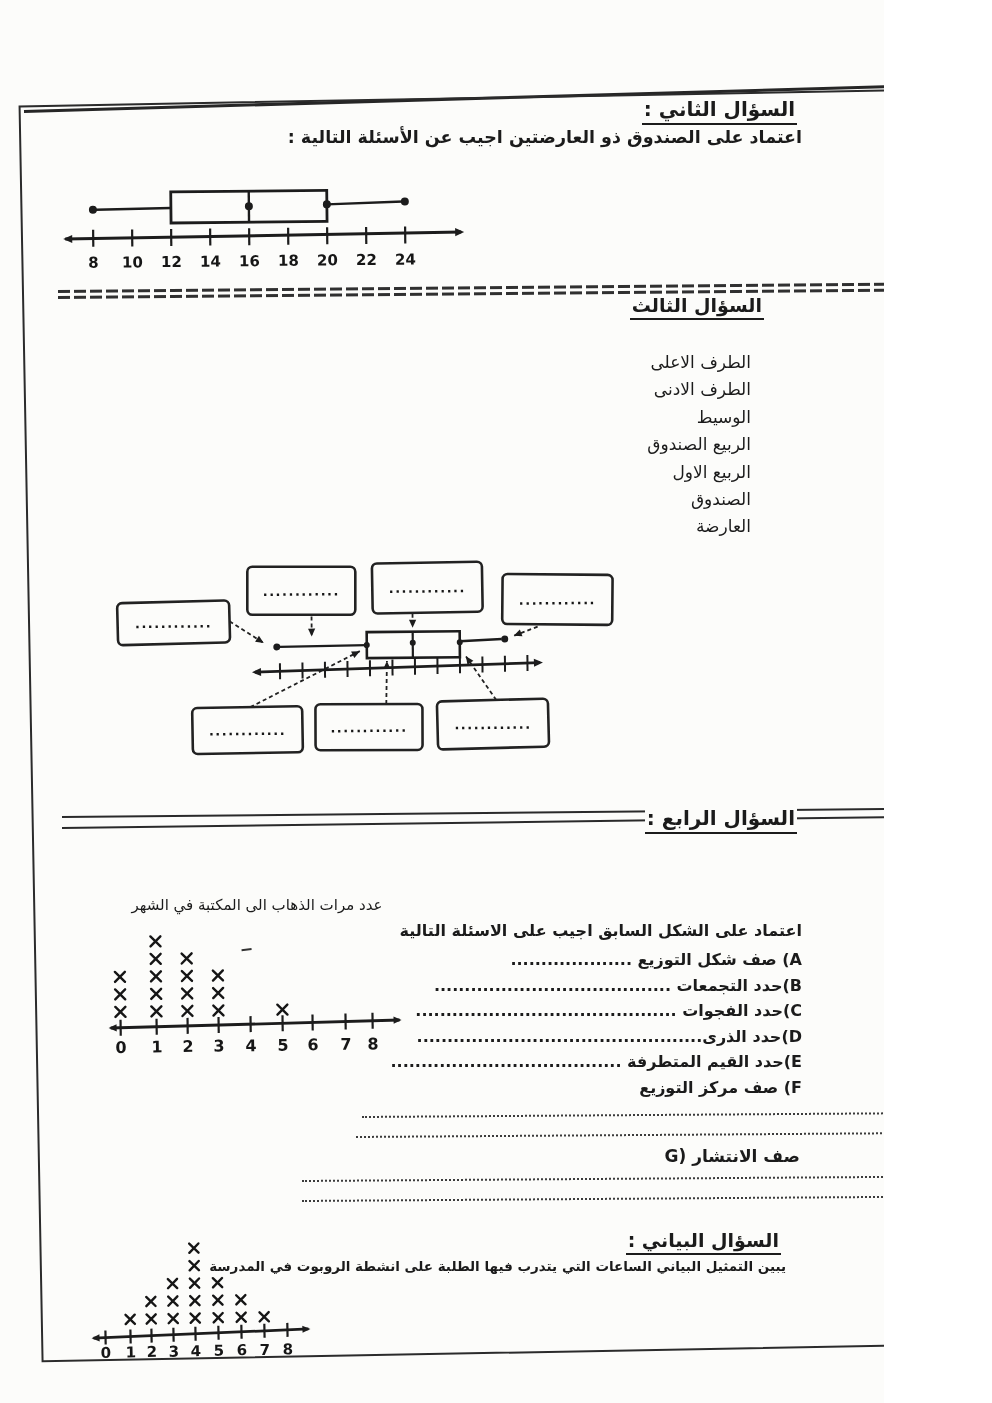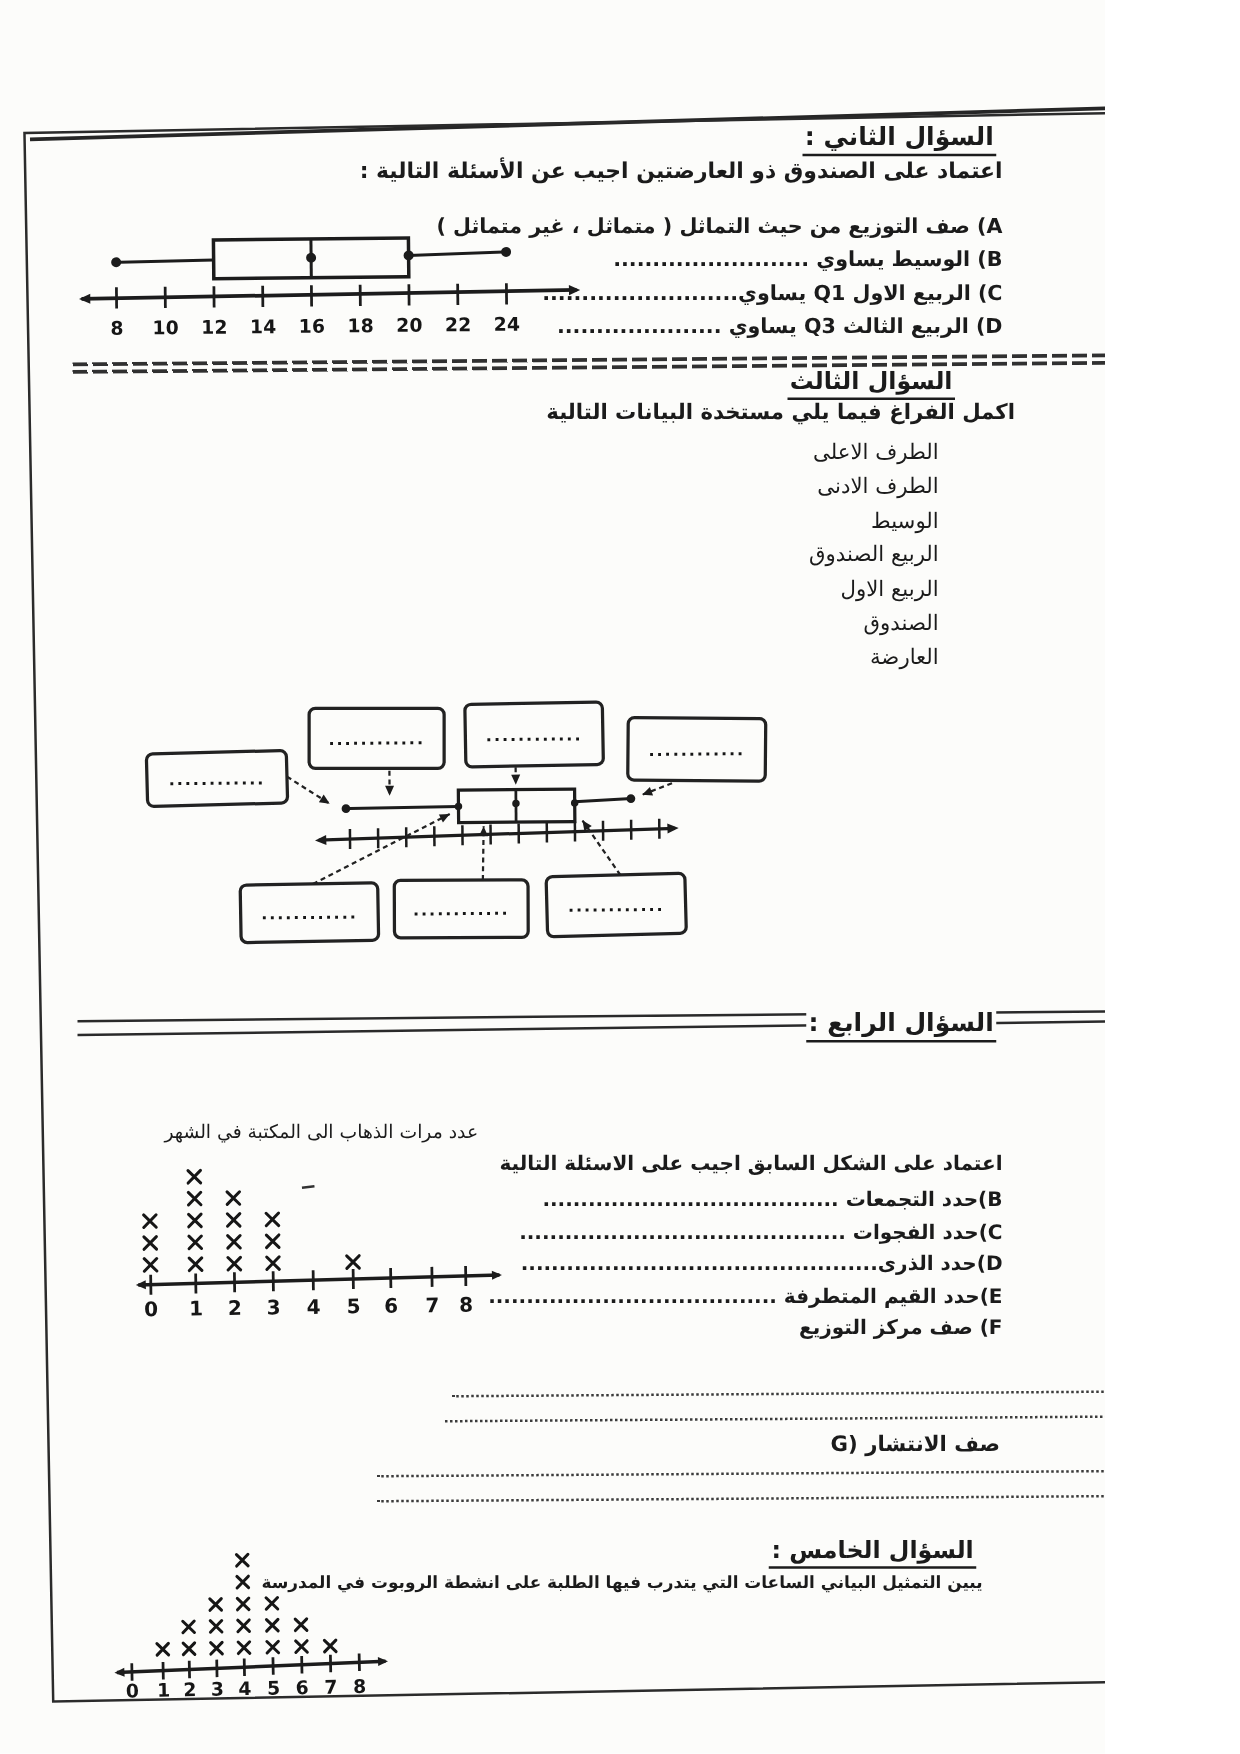--- a/index.html
+++ b/index.html
@@ -59,32 +59,25 @@
       <line x1="41" y1="50" x2="116" y2="49" stroke="#1c1c1c" stroke-width="2.4"></line>
       <line x1="272" y1="47" x2="348" y2="45" stroke="#1c1c1c" stroke-width="2.4"></line>
       <rect x="116" y="33" width="156" height="31" fill="none" stroke="#1c1c1c" stroke-width="2.8"></rect>
       <line x1="194" y1="33" x2="194" y2="64" stroke="#1c1c1c" stroke-width="2.4"></line>
       <circle cx="38" cy="50" r="4" fill="#1c1c1c"></circle>
       <circle cx="194" cy="48" r="4" fill="#1c1c1c"></circle>
       <circle cx="272" cy="47" r="4" fill="#1c1c1c"></circle>
       <circle cx="350" cy="45" r="4" fill="#1c1c1c"></circle>
     </svg>
 
-  <div class="abs rtl txt-right optlist" id="q2-options" style="right:82px;top:168px;font-size:16.5px;font-weight:bold;line-height:26.8px;">
-      <div>A) صف التوزيع من حيث التماثل (  متماثل ، غير متماثل )</div>
-      <div>B) الوسيط يساوي .........................</div>
-      <div>C) الربيع الاول Q1 يساوي.........................</div>
-      <div>D) الربيع الثالث Q3 يساوي .....................</div>
-    </div>
 
   <div class="abs dashline" style="left:58px;top:290px;width:852px;"></div>
   <div class="abs dashline" style="left:58px;top:296px;width:852px;"></div>
 
   <div class="abs hd rtl" style="right:120px;top:294px;font-size:19px;">السؤال الثالث</div>
-  <div class="abs rtl bold" style="right:72px;top:320px;font-size:17px;white-space:nowrap;">اكمل الفراغ فيما يلي مستخدة البيانات التالية</div>
 
   <div class="abs rtl txt-right" id="q3-terms" style="right:133px;top:349px;font-size:17px;line-height:27.4px;">
       <div>الطرف الاعلى</div>
       <div>الطرف الادنى</div>
       <div>الوسيط</div>
       <div>الربيع الصندوق</div>
       <div>الربيع الاول</div>
       <div>الصندوق</div>
       <div>العارضة</div>
     </div>
@@ -186,34 +179,35 @@
       <path d="M87 59.5L97 69.5M87 69.5L97 59.5" stroke="#161616" stroke-width="2.4" stroke-linecap="round" fill="none"></path>
       <path d="M118 112L128 122M118 122L128 112" stroke="#161616" stroke-width="2.4" stroke-linecap="round" fill="none"></path>
       <path d="M118 94.5L128 104.5M118 104.5L128 94.5" stroke="#161616" stroke-width="2.4" stroke-linecap="round" fill="none"></path>
       <path d="M118 77L128 87M118 87L128 77" stroke="#161616" stroke-width="2.4" stroke-linecap="round" fill="none"></path>
       <path d="M182 112L192 122M182 122L192 112" stroke="#161616" stroke-width="2.4" stroke-linecap="round" fill="none"></path>
       <line x1="147" y1="57" x2="157" y2="56" stroke="#333" stroke-width="2"></line>
     </svg>
 
   <div class="abs rtl txt-right" style="right:82px;top:921px;font-size:16px;font-weight:bold;white-space:nowrap;">اعتماد على الشكل السابق اجيب على الاسئلة التالية</div>
   <div class="abs rtl txt-right optlist" id="q4-questions" style="right:82px;top:947px;font-size:16px;font-weight:bold;line-height:25.6px;">
+      <div>A) صف شكل التوزيع ....................</div>
       <div>B)حدد التجمعات .......................................</div>
       <div>C)حدد الفجوات ...........................................</div>
       <div>D)حدد الذرى...............................................</div>
       <div>E)حدد القيم المتطرفة ......................................</div>
       <div>F) صف مركز التوزيع</div>
     </div>
 
   <div class="abs dotline" style="left:362px;top:1116px;width:548px;"></div>
   <div class="abs dotline" style="left:356px;top:1136px;width:554px;"></div>
   <div class="abs rtl bold" style="right:84px;top:1146px;font-size:17px;">G) صف الانتشار</div>
   <div class="abs dotline" style="left:302px;top:1180px;width:608px;"></div>
   <div class="abs dotline" style="left:302px;top:1200px;width:608px;"></div>
 
-  <div class="abs hd rtl" style="right:103px;top:1229px;font-size:19px;">السؤال الخامس :</div>
+  <div class="abs hd rtl" style="right:103px;top:1229px;font-size:19px;">السؤال البياني :</div>
   <div class="abs rtl bold" style="right:98px;top:1258px;font-size:13.5px;white-space:nowrap;margin-left:12px;">يبين التمثيل البياني الساعات التي يتدرب فيها الطلبة على انشطة الروبوت في المدرسة</div>
 
   <svg id="svg-q5" class="abs" style="left:85px;top:1238px;transform:rotate(-1.1deg);" width="235" height="140" viewBox="0 0 235 140">
       <line x1="8" y1="98" x2="223" y2="93" stroke="#1c1c1c" stroke-width="2.8"></line>
       <path d="M0 0L-8 3.6L-8 -3.6Z" fill="#1c1c1c" transform="translate(6 98) rotate(178.66778014613035)"></path>
       <path d="M0 0L-8 3.6L-8 -3.6Z" fill="#1c1c1c" transform="translate(225 93) rotate(-1.3322198538696388)"></path>
       <line x1="20" y1="90.72093023255815" x2="20" y2="104.72093023255815" stroke="#1c1c1c" stroke-width="2.2"></line>
       <text x="20" y="118" text-anchor="middle" font-size="15" fill="#161616" font-weight="bold">0</text>
       <line x1="45" y1="90.13953488372093" x2="45" y2="104.13953488372093" stroke="#1c1c1c" stroke-width="2.2"></line>
       <text x="45" y="118" text-anchor="middle" font-size="15" fill="#161616" font-weight="bold">1</text>

